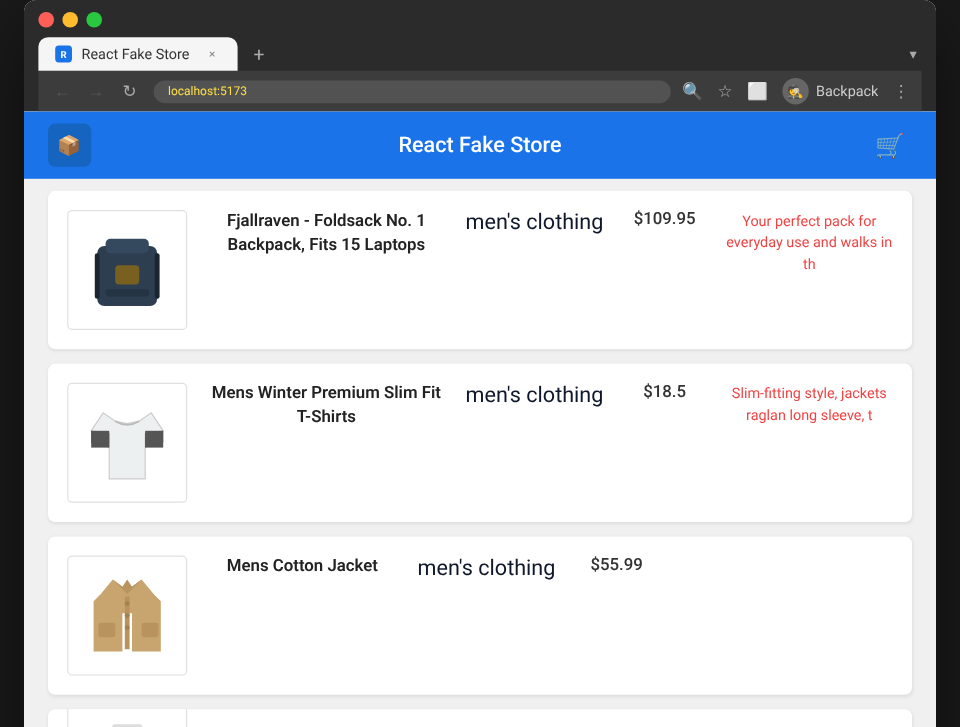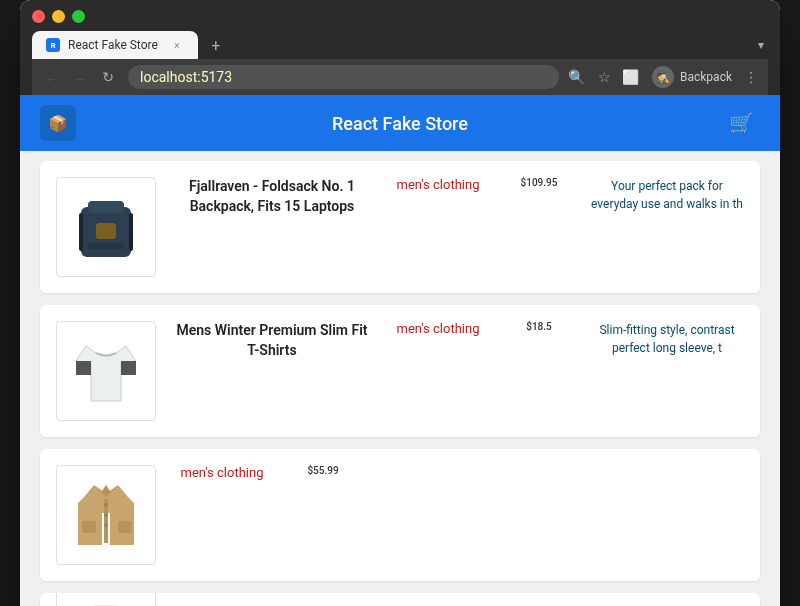--- a/index.html
+++ b/index.html
@@ -141,22 +141,22 @@
       flex: 1;
       background: #525252;
       border-radius: 16px;
       padding: 4px 12px;
       display: flex;
       align-items: center;
       gap: 8px;
     }
 
     .url-text {
-      font-size: 14px;
-      color: #fef9c3;
+      font-size: 10px;
+      color: #fde047;
     }
 
     .address-bar-icons {
       display: flex;
       align-items: center;
       gap: 12px;
     }
 
     .toolbar-icon {
       color: #aaa;
@@ -267,37 +267,37 @@
       font-size: 14px;
       font-weight: 600;
       color: #222;
       text-align: center;
       line-height: 1.4;
       min-width: 160px;
       max-width: 200px;
     }
 
     .product-category {
-      font-size: 13px;
-      color: #b91c1c;
+      font-size: 18px;
+      color: #0f172a;
       min-width: 100px;
       text-align: center;
     }
 
     .product-price {
-      font-size: 10px;
+      font-size: 14px;
       color: #333;
       min-width: 70px;
       text-align: center;
       font-weight: 500;
     }
 
     .product-description {
       font-size: 12px;
-      color: #0c4a6e;
+      color: #ef4444;
       flex: 1;
       text-align: center;
       line-height: 1.5;
       overflow: hidden;
     }
 
     .partial-row {
       background: white;
       border-radius: 6px 6px 0 0;
       display: flex;
@@ -395,40 +395,41 @@
             <polygon points="10,30 25,32 25,44 10,40" fill="#555"></polygon>
             <polygon points="70,30 55,32 55,44 70,40" fill="#555"></polygon>
 
             <rect x="10" y="30" width="15" height="14" fill="#555"></rect>
             <rect x="55" y="30" width="15" height="14" fill="#555"></rect>
           </svg>
         </div>
         <div class="product-name">Mens Winter Premium Slim Fit T-Shirts</div>
         <div class="product-category">men's clothing</div>
         <div class="product-price">$18.5</div>
-        <div class="product-description">Slim-fitting style, contrast perfect long sleeve, t</div>
+        <div class="product-description">Slim-fitting style, jackets raglan long sleeve, t</div>
       </div>
 
       <div class="product-row">
         <div class="product-image-container">
           <svg class="product-img-svg" viewBox="0 0 80 80" xmlns="http://www.w3.org/2000/svg">
 
             <polygon points="28,10 18,22 12,28 12,70 36,70 36,38 44,38 44,70 68,70 68,28 62,22 52,10 44,16 40,18 36,16" fill="#c8a46e"></polygon>
 
             <polygon points="28,10 36,16 40,10 44,16 52,10 44,18 40,22 36,18" fill="#b8935e"></polygon>
 
             <rect x="38" y="24" width="4" height="44" fill="#b8935e"></rect>
             <circle cx="40" cy="30" r="2" fill="#a0824e"></circle>
             <circle cx="40" cy="40" r="2" fill="#a0824e"></circle>
             <circle cx="40" cy="50" r="2" fill="#a0824e"></circle>
 
             <rect x="16" y="46" width="14" height="12" rx="2" fill="#b8935e"></rect>
             <rect x="52" y="46" width="14" height="12" rx="2" fill="#b8935e"></rect>
           </svg>
         </div>
+        <div class="product-name">Mens Cotton Jacket</div>
         <div class="product-category">men's clothing</div>
         <div class="product-price">$55.99</div>
       </div>
 
       <div class="partial-row">
         <div class="product-image-container">
           <svg width="60" height="30" viewBox="0 0 60 60" xmlns="http://www.w3.org/2000/svg">
             <rect x="5" y="5" width="50" height="50" rx="4" fill="#ddd"></rect>
           </svg>
         </div>

